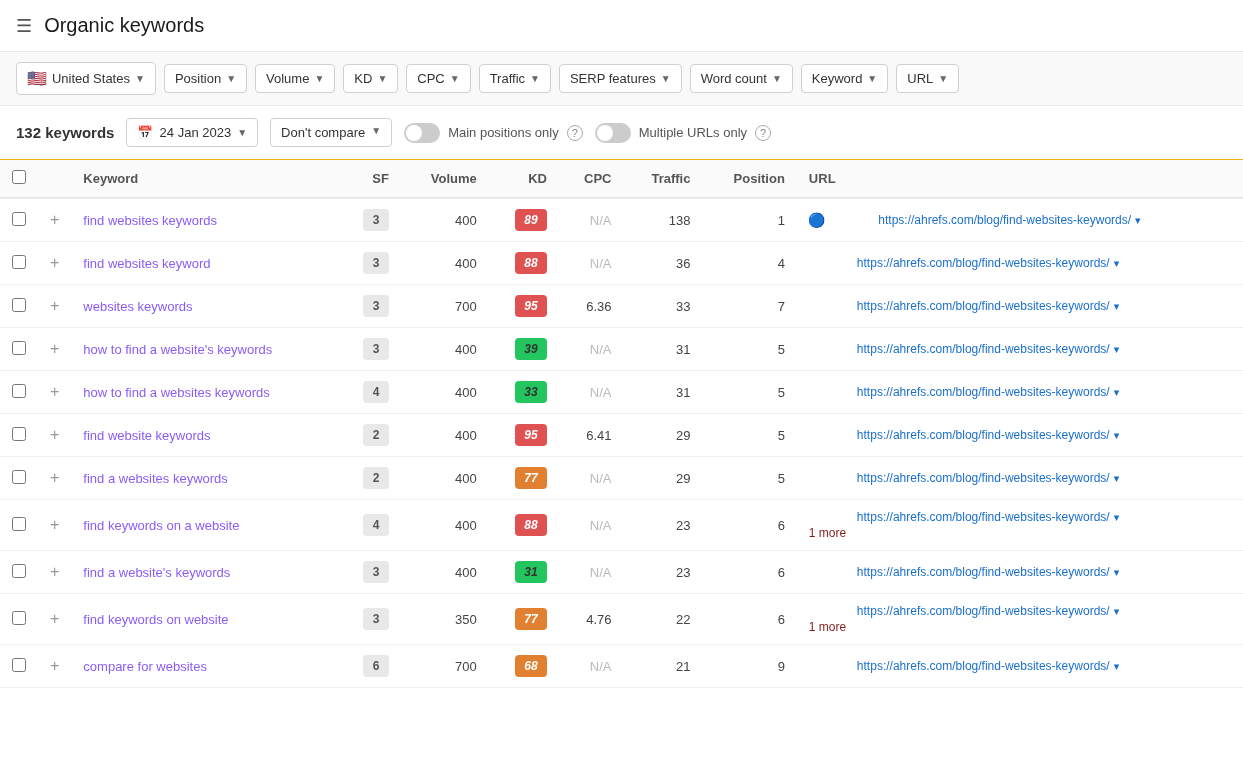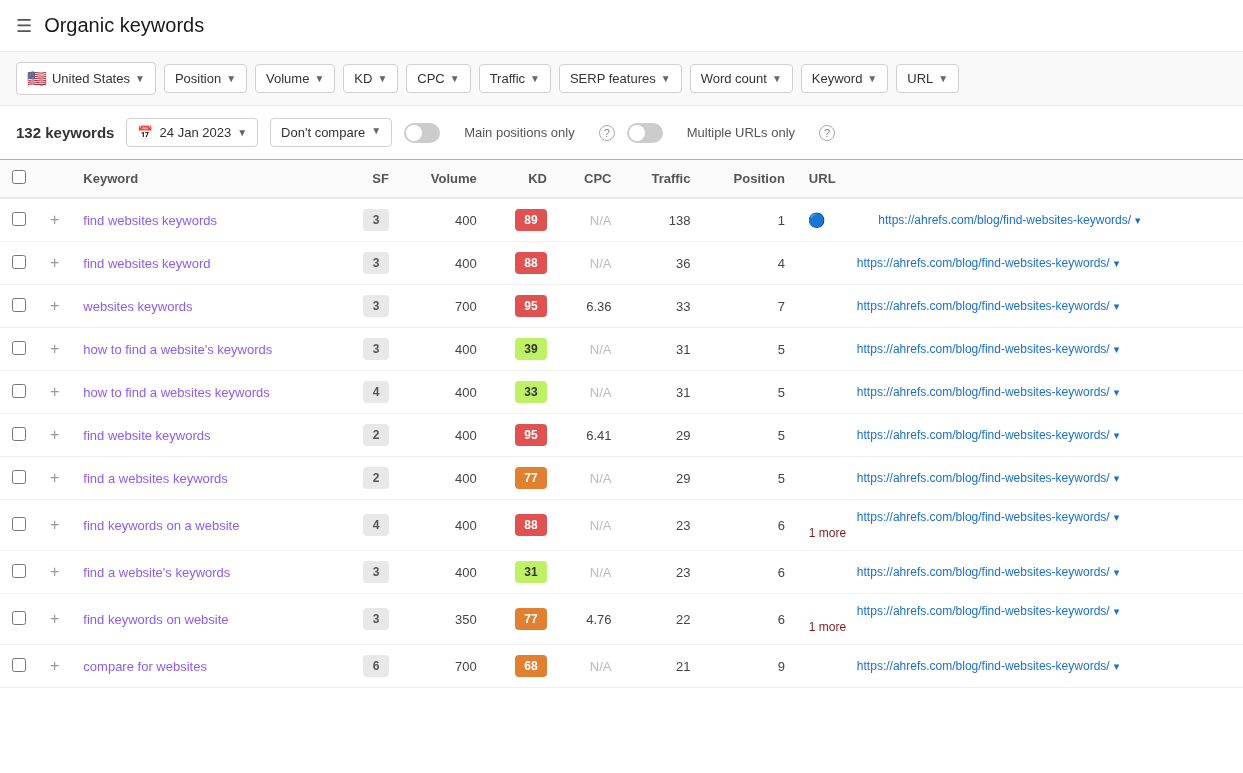--- a/index.html
+++ b/index.html
@@ -11,21 +11,21 @@
 
     .filters-bar { display: flex; align-items: center; padding: 10px 16px; gap: 8px; border-bottom: 1px solid #e8e8e8; background: #f9f9f9; overflow-x: auto; }
     .filter-btn { display: flex; align-items: center; gap: 5px; border: 1px solid #d0d0d0; border-radius: 4px; padding: 6px 10px; background: #fff; cursor: pointer; font-size: 13px; color: #333; white-space: nowrap; }
     .flag { font-size: 16px; }
     .chevron { font-size: 10px; color: #666; }
 
     .toolbar { display: flex; align-items: center; padding: 12px 16px; gap: 12px; border-bottom: 1px solid #eab308; }
     .keywords-count { font-weight: 700; font-size: 15px; }
     .date-btn { display: flex; align-items: center; gap: 6px; border: 1px solid #d0d0d0; border-radius: 4px; padding: 6px 10px; background: #fff; cursor: pointer; font-size: 13px; color: #333; }
     .compare-btn { display: flex; align-items: flex-start; gap: 6px; border: 1px solid #d0d0d0; border-radius: 4px; padding: 6px 10px; background: #fff; cursor: pointer; font-size: 13px; color: #333; }
-    .toggle-group { display: flex; align-items: center; gap: 24px; font-size: 13px; color: #555; }
+    .toggle-group { display: flex; align-items: center; gap: 8px; font-size: 13px; color: #555; }
     .toggle { position: relative; width: 36px; height: 20px; cursor: pointer; }
     .toggle input { opacity: 0; width: 0; height: 0; }
     .toggle-slider { position: absolute; top: 0; left: 0; right: 0; bottom: 0; background: #ccc; border-radius: 20px; transition: 0.2s; }
     .toggle-slider:before { content: ''; position: absolute; width: 16px; height: 16px; left: 2px; bottom: 2px; background: #fff; border-radius: 50%; transition: 0.2s; }
     .help-icon { display: inline-flex; align-items: center; justify-content: center; width: 16px; height: 16px; border-radius: 50%; border: 1px solid #aaa; color: #888; font-size: 11px; cursor: pointer; }
 
     .table-container { overflow-x: auto; }
     table { width: 100%; border-collapse: collapse; }
     thead tr { border-bottom: 2px solid #e8e8e8; background: #fafafa; }
     thead th { padding: 10px 12px; text-align: left; font-size: 13px; font-weight: 600; color: #555; white-space: nowrap; }
@@ -33,24 +33,24 @@
     tbody tr { border-bottom: 1px solid #f0f0f0; }
     tbody td { padding: 10px 12px; font-size: 13px; vertical-align: middle; }
     tbody td.numeric { text-align: right; color: #444; }
 
     .checkbox-col { width: 30px; }
     .add-col { width: 24px; color: #999; cursor: pointer; font-size: 16px; }
     .keyword-link { color: #8b5cf6; text-decoration: none; }
 
     .sf-badge { display: inline-flex; align-items: center; justify-content: center; width: 26px; height: 22px; border-radius: 4px; font-size: 12px; font-weight: 600; background: #e8e8e8; color: #555; }
 
-    .kd-badge { display: inline-flex; align-items: center; justify-content: center; width: 32px; height: 22px; border-radius: 4px; font-size: 12px; font-weight: 700; color: #fff; }
+    .kd-badge { display: inline-flex; align-items: center; justify-content: center; width: 32px; height: 22px; border-radius: 4px; font-size: 12px; font-weight: 700; color: #fff; font-style: italic; }
     .kd-red { background: #e05252; }
     .kd-orange { background: #e08030; }
-    .kd-yellow { background: #bef264; color: #333; }
+    .kd-yellow { background: #22c55e; color: #333; }
 
     .url-cell { display: flex; flex-direction: column; gap: 2px; }
     .url-link { color: #1a6fcc; text-decoration: none; font-size: 12px; white-space: nowrap; overflow: hidden; text-overflow: ellipsis; max-width: 380px; display: flex; align-items: center; gap: 4px; margin-left: 48px; }
     .more-link { color: #7f1d1d; font-size: 12px; cursor: pointer; }
     .url-icon { font-size: 14px; }
     .dropdown-arrow { color: #1a6fcc; font-size: 11px; cursor: pointer; }
 
     .na-text { color: #bbb; }
     input[type="checkbox"] { width: 14px; height: 14px; cursor: pointer; }
   </style>

